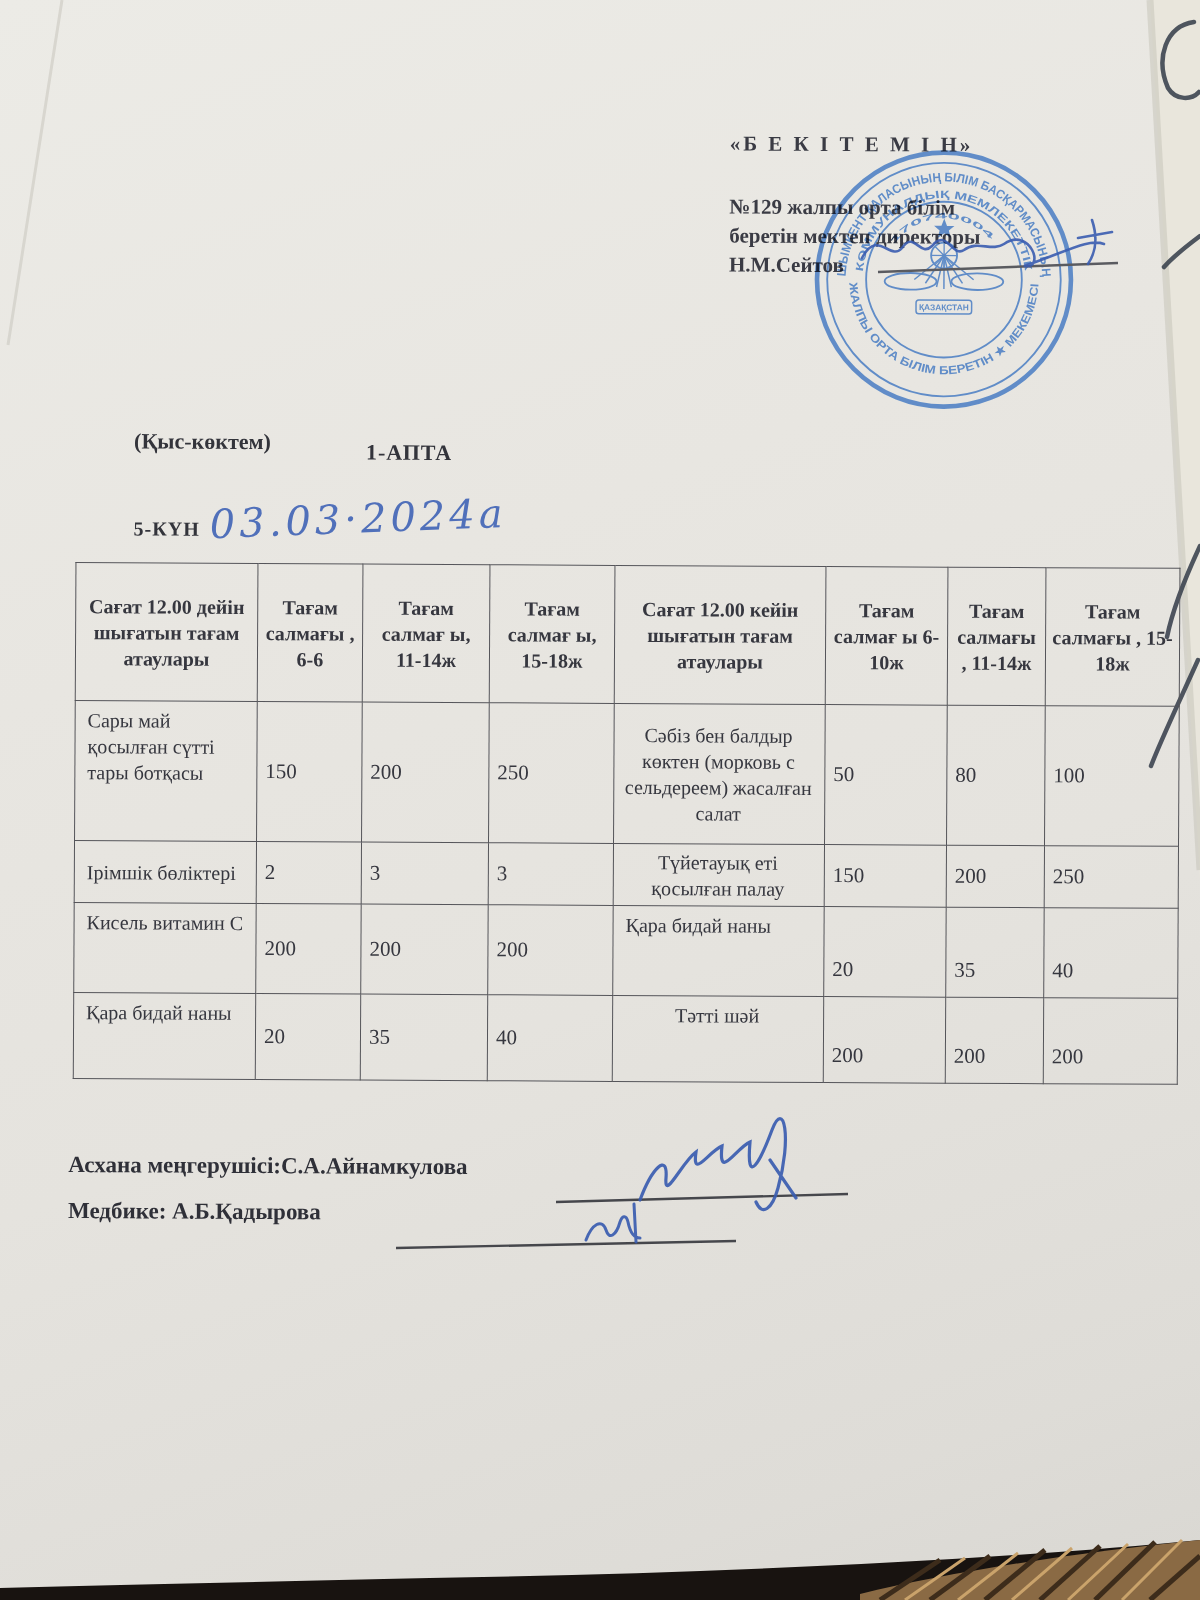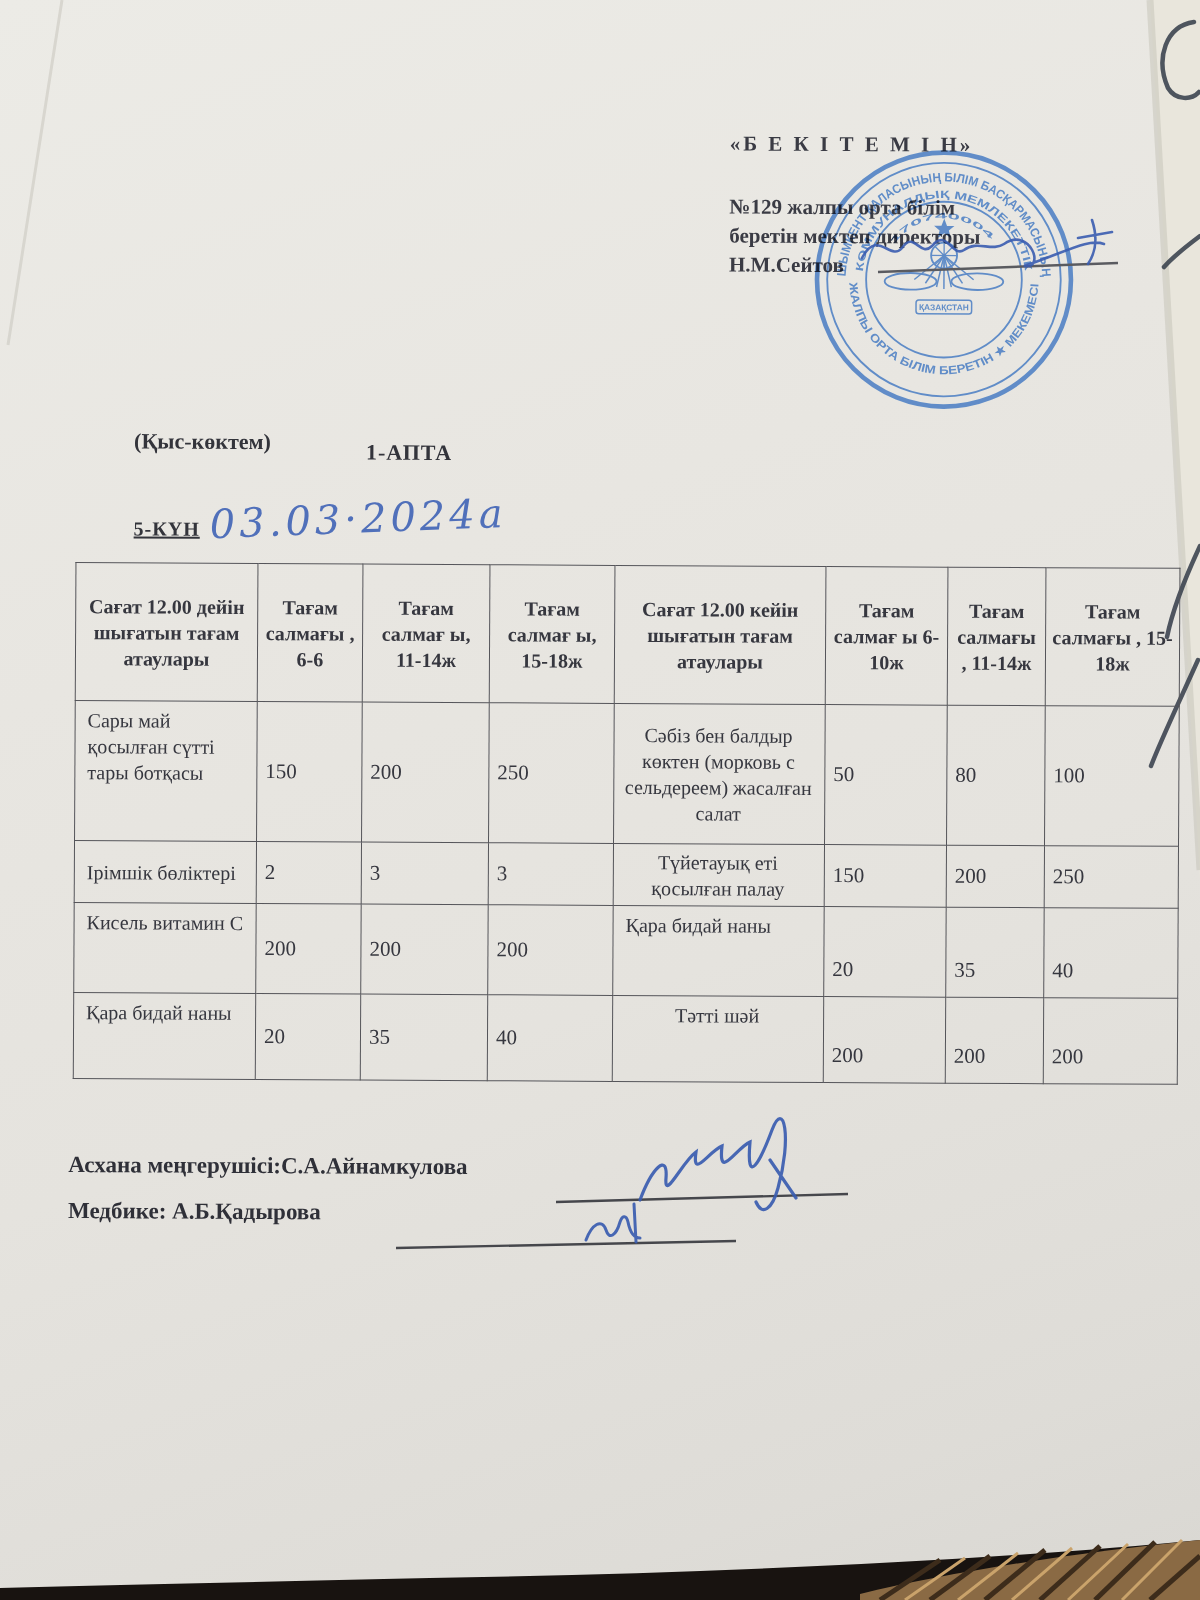--- a/index.html
+++ b/index.html
@@ -15,21 +15,21 @@
   
   .approval{position:absolute;left:730px;top:126px;width:380px;
             font-weight:bold;font-size:21px;line-height:29px;color:#3a3b44;}
   .approval .title{letter-spacing:3px;margin-bottom:34px;}
   .stamp{position:absolute;left:806px;top:136px;width:278px;height:278px;z-index:4;
          mix-blend-mode:multiply;opacity:.88;}
 
   
   .season{position:absolute;left:136px;top:428px;font-weight:bold;font-size:22px;}
   .week{position:absolute;left:368px;top:438px;font-weight:bold;font-size:22px;letter-spacing:1px;}
-  .day{position:absolute;left:136px;top:517px;font-weight:bold;font-size:20px;letter-spacing:1px;text-decoration:underline;}
+  .day{position:absolute;left:136px;top:517px;font-weight:bold;font-size:20px;letter-spacing:1px;}
   .hand-date{position:absolute;left:212px;top:494px;font-size:40px;font-style:italic;
              color:#3f62b6;letter-spacing:4px;transform:rotate(-2.5deg);
              mix-blend-mode:multiply;opacity:.9;font-family:"DejaVu Serif",serif;}
 
   
   table.menu{position:absolute;left:78px;top:562px;border-collapse:collapse;
              table-layout:fixed;width:1104px;background:transparent;}
   table.menu th,table.menu td{border:1.3px solid #55555a;vertical-align:middle;
              font-size:20px;color:#36373f;padding:4px 8px;overflow:hidden;}
   table.menu th{font-weight:bold;font-size:20px;text-align:center;line-height:1.3;padding:6px 5px;}

